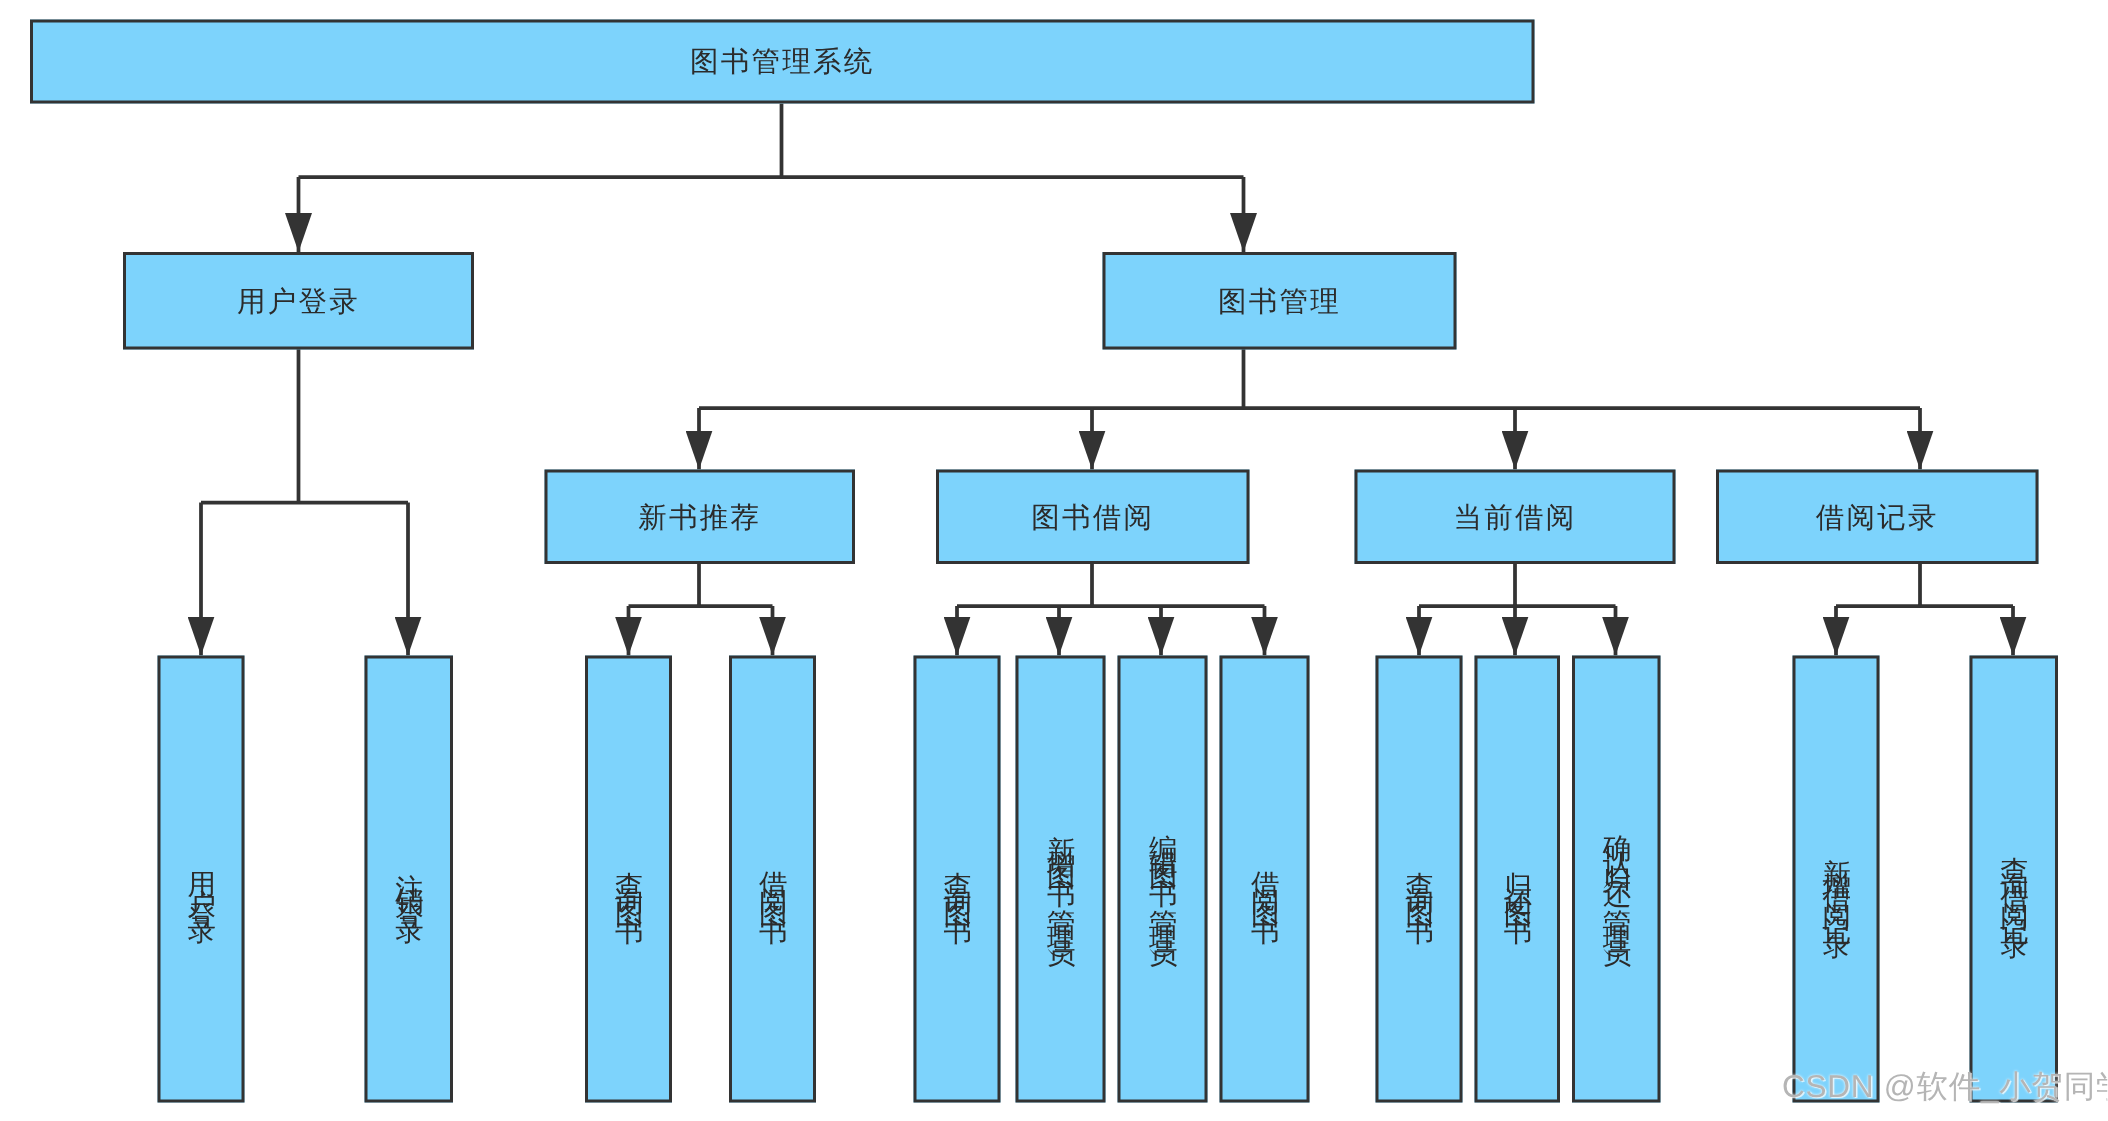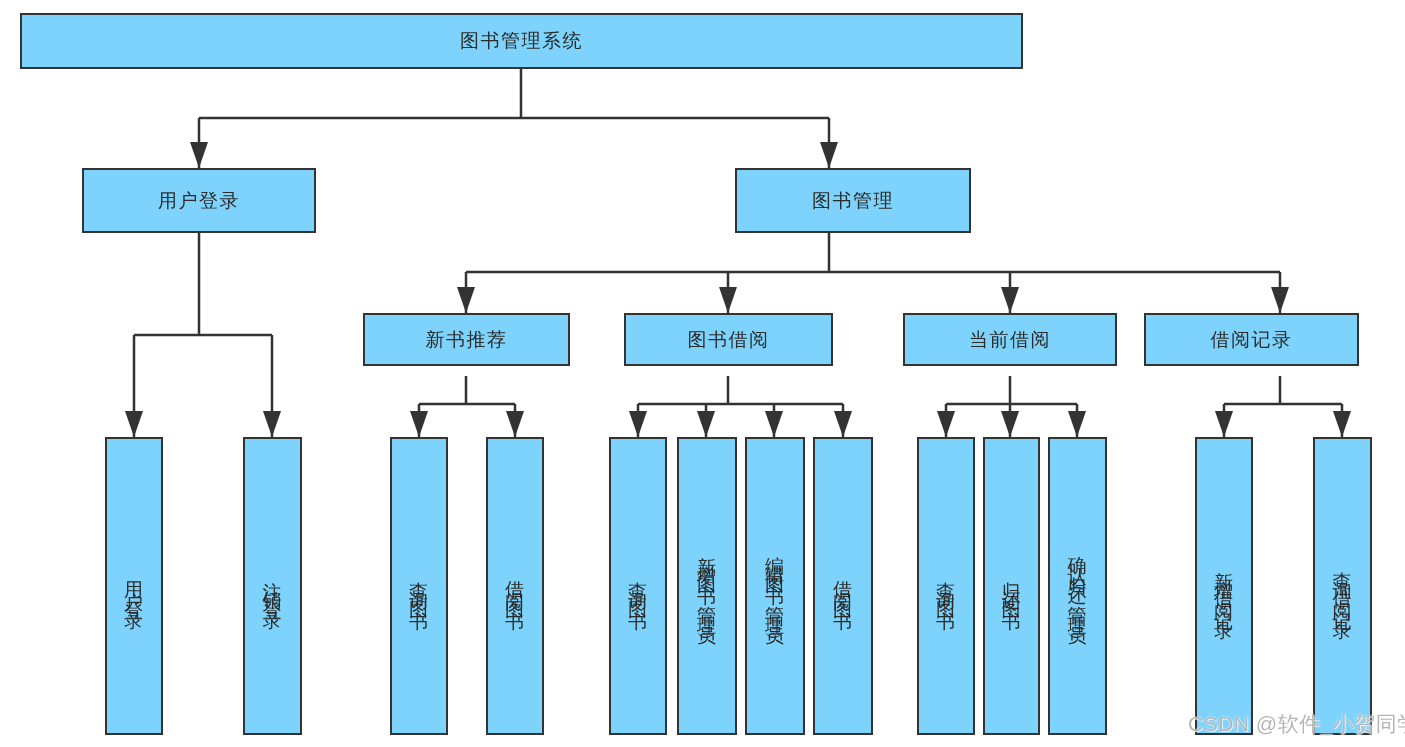--- a/index.html
+++ b/index.html
@@ -16,21 +16,21 @@
     box-sizing:border-box;
     border:2.5px solid #333333;
     background:#7dd3fc;
     display:flex;
     align-items:center;
     justify-content:center;
     color:#2b2b2b;
   }
   .lvl1{left:20px;top:13px;width:1003px;height:56px;font-size:19px;letter-spacing:1.5px;}
   .lvl2{top:168px;height:65px;font-size:19px;letter-spacing:1.5px;}
-  .lvl3{top:313px;height:53px;font-size:19px;letter-spacing:1.5px;}
+  .lvl3{top:313px;height:63px;font-size:19px;letter-spacing:1.5px;}
   .leaf{top:437px;height:298px;}
   .vtext{
     writing-mode:vertical-rl;
     text-orientation:mixed;
     font-size:19px;
     line-height:1;
     letter-spacing:10px;
     white-space:nowrap;
   }
   #watermark{

